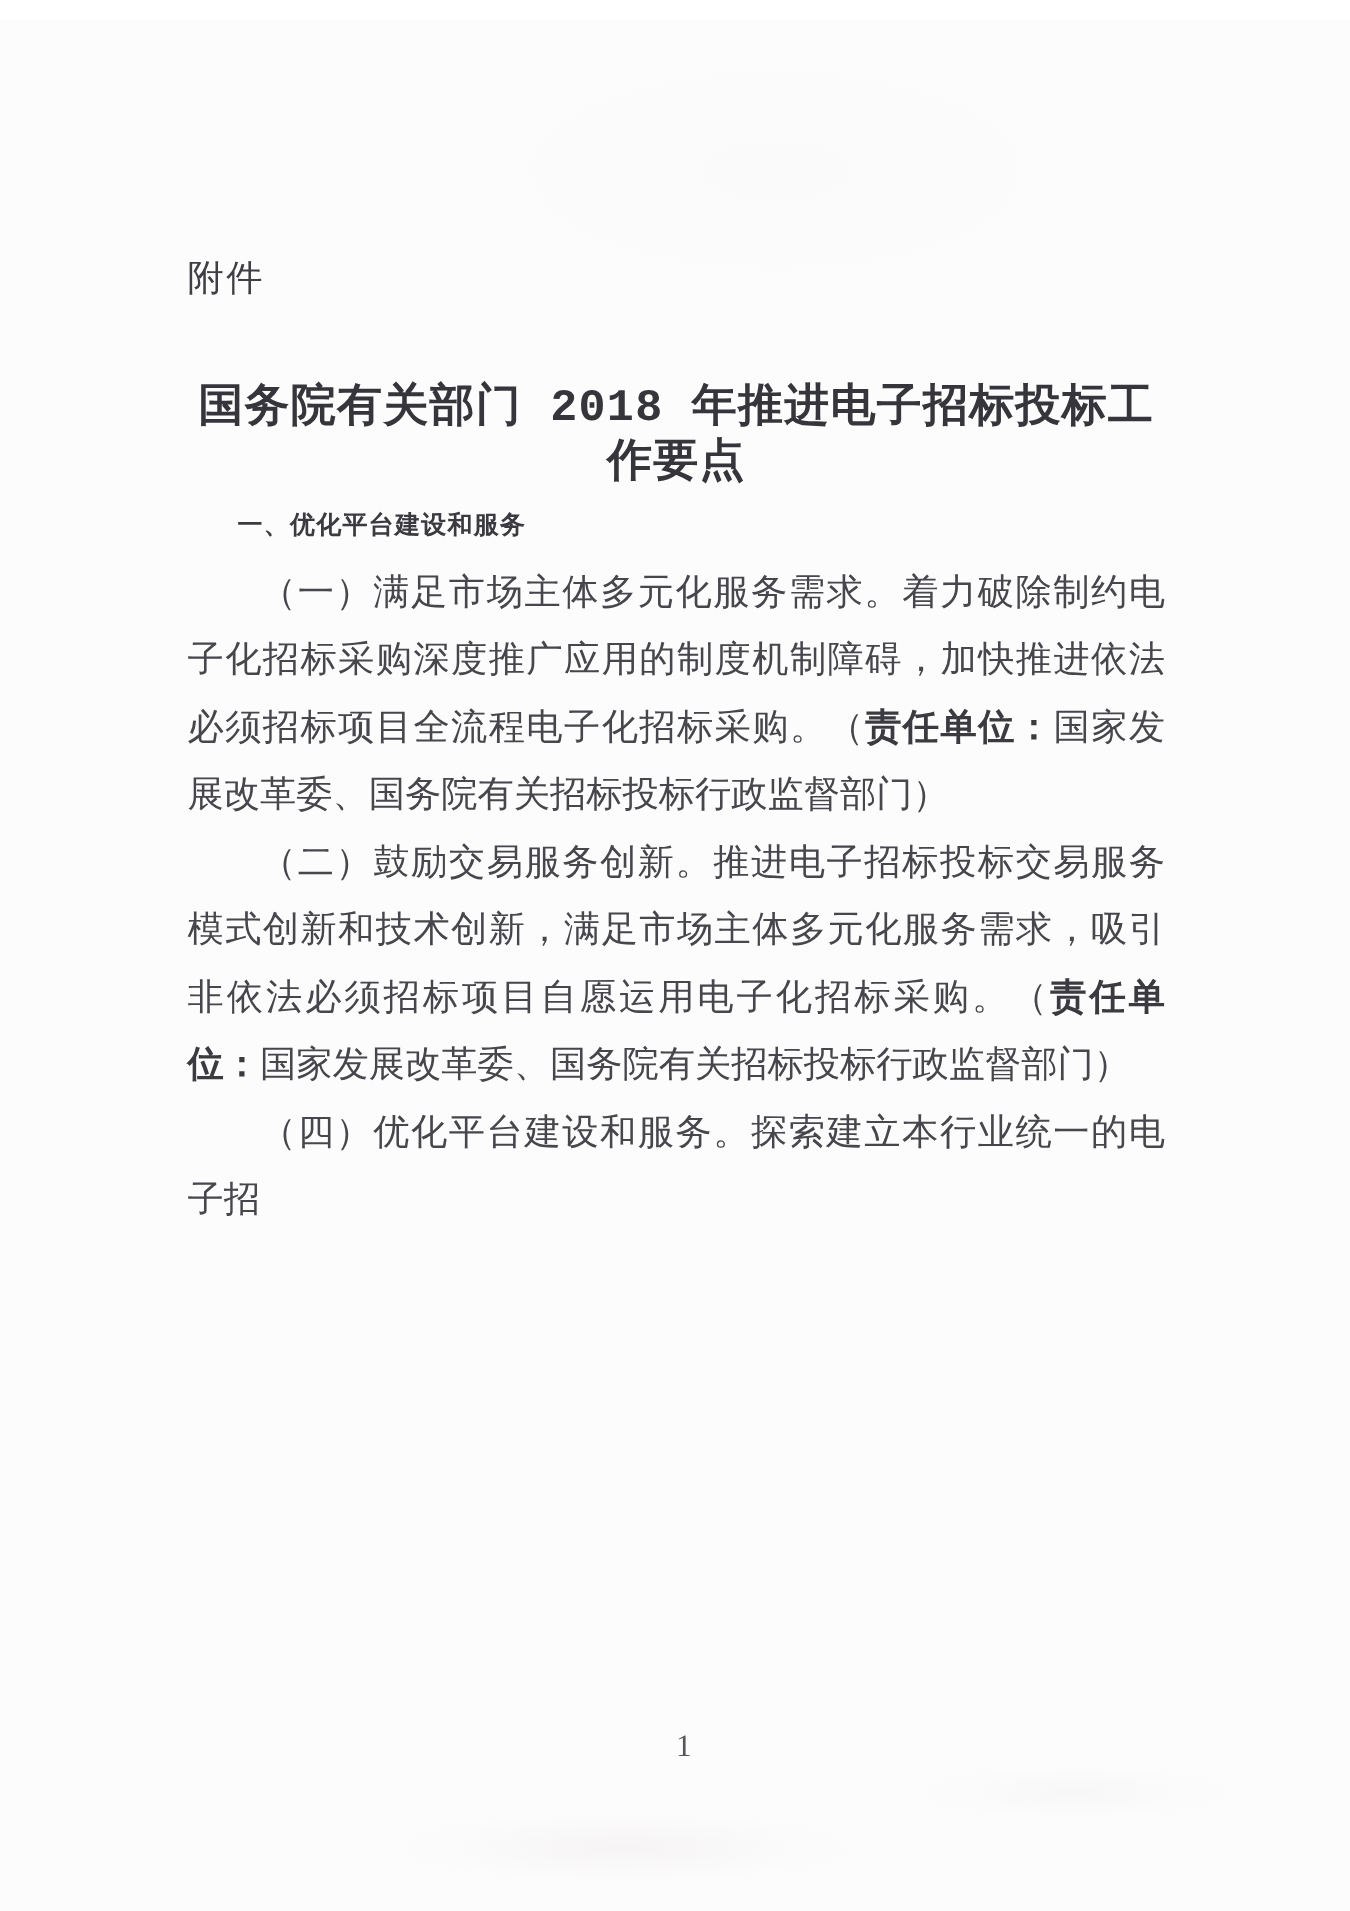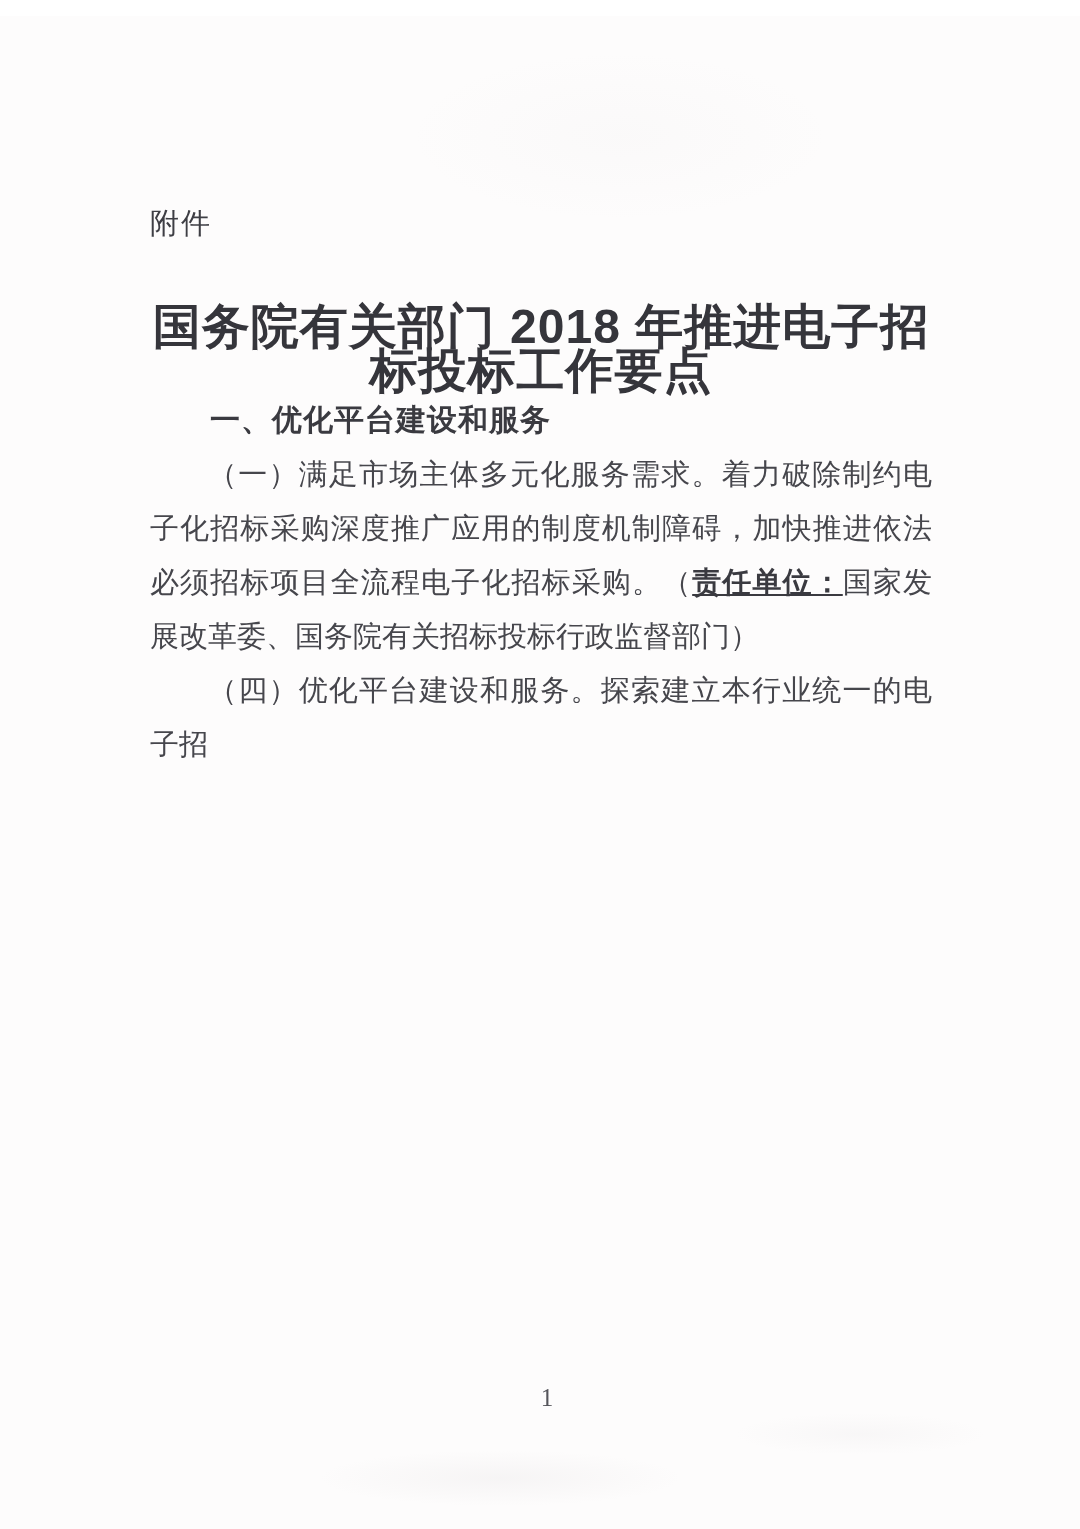--- a/index.html
+++ b/index.html
@@ -35,51 +35,50 @@
     font-family: "Liberation Sans", "DejaVu Sans", sans-serif;
     font-size: 29px;
     line-height: 35px;
     color: #3e3e44;
     letter-spacing: 2px;
   }
 
   .title {
     margin-top: 64px;
     text-align: center;
-    font-family: Liberation Sans, sans-serif;
+    font-family: Liberation Mono, monospace;
     font-weight: bold;
-    font-size: 48px;
+    font-size: 36px;
     line-height: 44px;
     color: #35353b;
     letter-spacing: 1px;
   }
 
   .bodytext { font-size: 29px; line-height: 54px; }
 
   .bodytext p {
     text-indent: 2em;
     text-align: justify;
     color: #46464c;
   }
 
   .bodytext p.intro { margin-top: 130px; }
 
   .bodytext p.heading {
     font-family: "Liberation Sans", "DejaVu Sans", sans-serif;
     font-weight: bold;
-    font-size: 30px;
+    font-size: 20px;
     color: #3a3a40;
     letter-spacing: 1px;
   }
 
   .duty {
     font-family: "Liberation Sans", "DejaVu Sans", sans-serif;
     font-weight: bold;
     color: #3a3a40;
-    text-decoration: underline;
   }
 
   .pagenum {
     position: absolute;
     top: 1368px;
     left: calc(50% + 7px);
     transform: translateX(-50%);
     font-size: 25px;
     color: #55555b;
   }
@@ -94,20 +93,21 @@
 
     <h1 class="title">国务院有关部门 2018 年推进电子招标投标工作要点</h1>
 
     <div class="bodytext">
 
 
       <p class="heading">一、优化平台建设和服务</p>
 
       <p><span>（一）满足市场主体多元化服务需求。</span><span>着力破除制约电子化招标采购深度推广应用的制度机制障碍，加快推进依法必须招标项目全流程电子化招标采购。（</span><span class="duty">责任单位：</span><span>国家发展改革委、国务院有关招标投标行政监督部门）</span></p>
 
+      <p><span>（二）鼓励交易服务创新。</span><span>推进电子招标投标交易服务模式创新和技术创新，满足市场主体多元化服务需求，吸引非依法必须招标项目自愿运用电子化招标采购。（</span><span class="duty">责任单位：</span><span>国家发展改革委、国务院有关招标投标行政监督部门）</span></p>
 
 
       <p><span>（四）优化平台建设和服务。</span><span>探索建立本行业统一的电子招</span></p>
 
     </div>
   </div>
 
   <div class="pagenum">1</div>
 </div>
 

